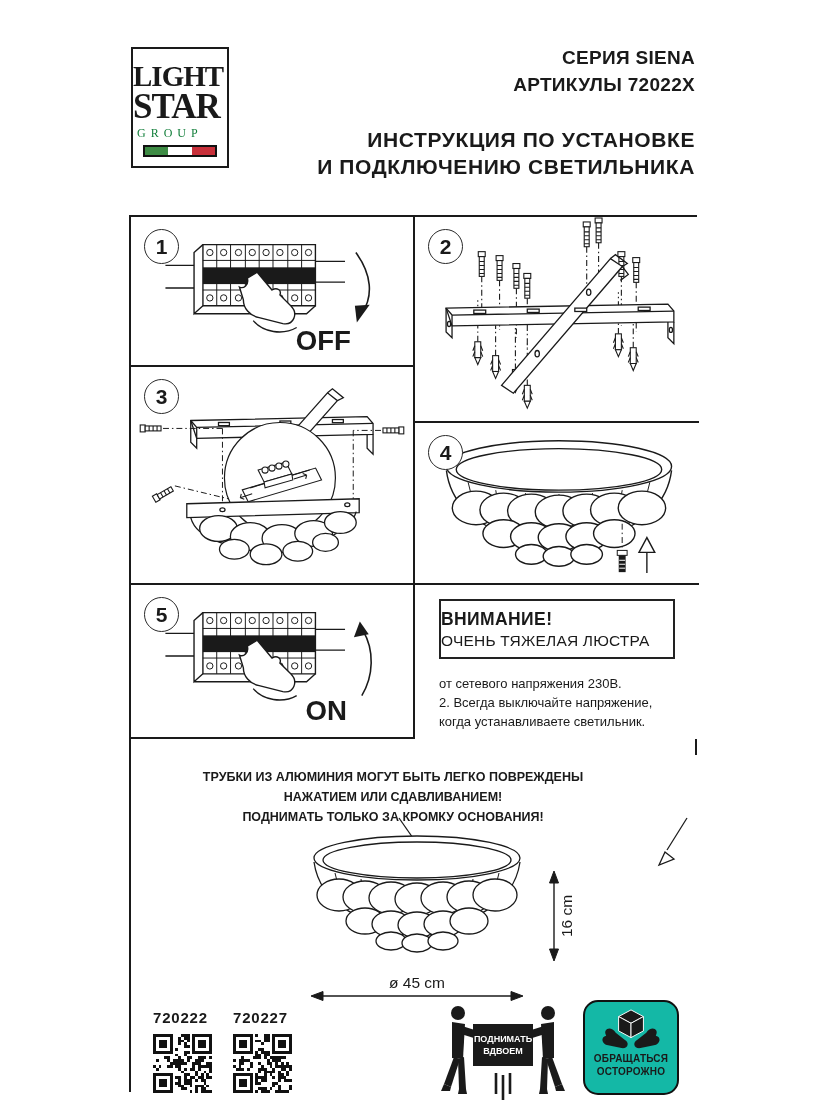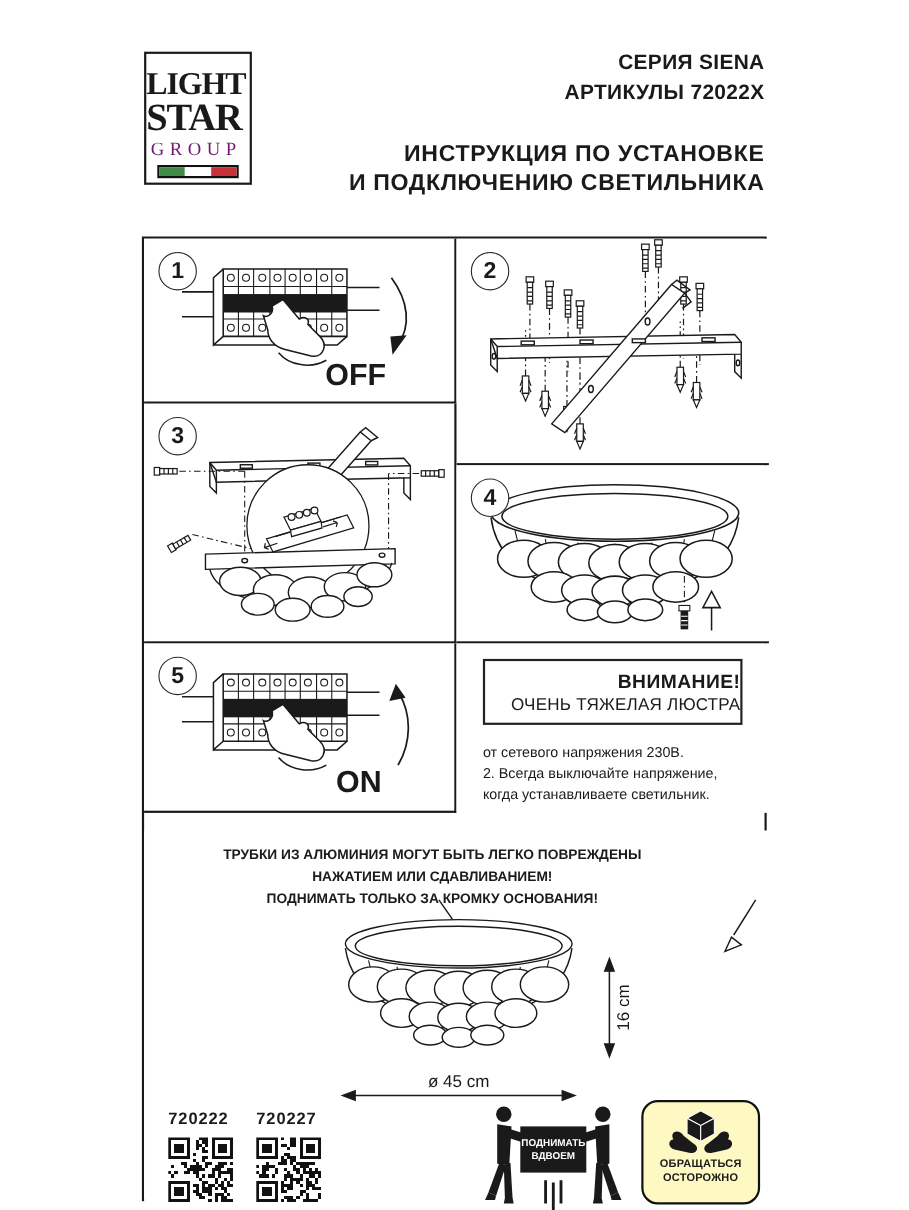--- a/index.html
+++ b/index.html
@@ -4,21 +4,21 @@
 <style>
   *{margin:0;padding:0;box-sizing:border-box}
   html,body{width:826px;height:1100px;background:#fff}
   body{position:relative;font-family:"Liberation Sans",sans-serif;color:#1a1a1a;overflow:hidden}
   .page{position:absolute;inset:0;background:#fff}
 
   
   .logo-box{position:absolute;left:131px;top:47px;width:98px;height:121px;border:2px solid #1a1a1a;text-align:left;padding-top:13px;background:#fff}
   .logo-light{font-family:"Liberation Serif",serif;font-weight:bold;font-size:29px;line-height:28px;letter-spacing:-1px}
   .logo-star{font-family:"Liberation Serif",serif;font-weight:bold;font-size:35px;line-height:33px;letter-spacing:-1px}
-  .logo-group{font-family:"Liberation Serif",serif;font-size:17px;letter-spacing:5px;margin:3px 0 4px 4px;color:#701a75}
+  .logo-group{font-family:"Liberation Serif",serif;font-size:12px;letter-spacing:5px;margin:3px 0 4px 4px;color:#15803d}
   .logo-flag{width:74px;height:12px;margin:0 auto;border:2px solid #111;display:flex}
   .logo-flag span{flex:1;height:100%}
   .flag-green{background:#3d8b44}.flag-white{background:#fff}.flag-red{background:#c8303a}
 
   .hdr{position:absolute;top:44px;right:131px;text-align:right}
   .hdr-series{font-size:19px;font-weight:bold;line-height:27px;letter-spacing:.3px}
   .hdr-articles{font-size:19px;font-weight:bold;line-height:27px;letter-spacing:.3px}
   .hdr-title{margin-top:28px;font-size:21px;font-weight:bold;line-height:27px;letter-spacing:.6px}
 
   
@@ -30,34 +30,34 @@
   .p4{left:284px;top:206px;width:284px;height:162px;border-bottom:2px solid #1a1a1a}
   .p5{left:0;top:368px;width:284px;height:154px;border-right:2px solid #1a1a1a;border-bottom:2px solid #1a1a1a}
   .attn{left:284px;top:368px;width:284px;height:154px}
   .pbottom{left:0;top:538px;width:568px;height:355px}
 
   .step{position:absolute;left:13px;top:12px;width:35px;height:35px;border:1.7px solid #2a2a2a;border-radius:50%;display:flex;align-items:center;justify-content:center;font-size:21px;font-weight:bold;background:#fff;z-index:2}
   .art{position:absolute;inset:0;width:100%;height:100%}
   svg text{font-family:"Liberation Sans",sans-serif}
 
   
-  .attn-box{position:absolute;left:24px;top:14px;width:236px;height:60px;border:2px solid #222;display:flex;flex-direction:column;align-items:flex-end;justify-content:center;background:#fff}
+  .attn-box{position:absolute;left:24px;top:14px;width:236px;height:60px;border:2px solid #222;display:flex;flex-direction:column;align-items:flex-start;justify-content:center;background:#fff}
   .attn-title{font-size:17.5px;font-weight:bold;letter-spacing:.4px}
   .attn-sub{font-size:15.5px;margin-top:2px;letter-spacing:.2px}
   .attn-notes{position:absolute;left:24px;top:89px;font-size:13px;line-height:19px}
 
   
   .warn{position:absolute;left:0;top:12px;width:524px;text-align:center;font-weight:bold;font-size:12.5px;line-height:20px}
   .fig-svg{position:absolute;left:0;top:58px;width:568px;height:262px}
   .art-label{position:absolute;top:254px;width:60px;text-align:left;font-size:15px;font-weight:bold;letter-spacing:.8px}
   .art-label.a1{left:22px}.art-label.a2{left:102px}
   .qr{position:absolute;top:279px;width:59px;height:59px}
   .qr.q1{left:22px}.qr.q2{left:102px}
   .persons{position:absolute;left:306px;top:246px;width:132px;height:110px}
-  .care{position:absolute;left:452px;top:245px;width:108px;height:95px;border:2.5px solid #111;border-radius:15px;text-align:center;padding-top:6px;background:#fef9c3}
+  .care{position:absolute;left:452px;top:245px;width:96px;height:95px;border:2.5px solid #111;border-radius:15px;text-align:center;padding-top:6px;background:#14b8a6}
   .care svg{width:62px;height:42px;display:block;margin:0 auto}
   .care-text{font-size:10px;font-weight:bold;line-height:13px;margin-top:2px;letter-spacing:.2px}
 </style>
 </head>
 <body>
 
 <div class="page">
 
   <div class="logo-box">
     <div class="logo-light">LIGHT</div>

